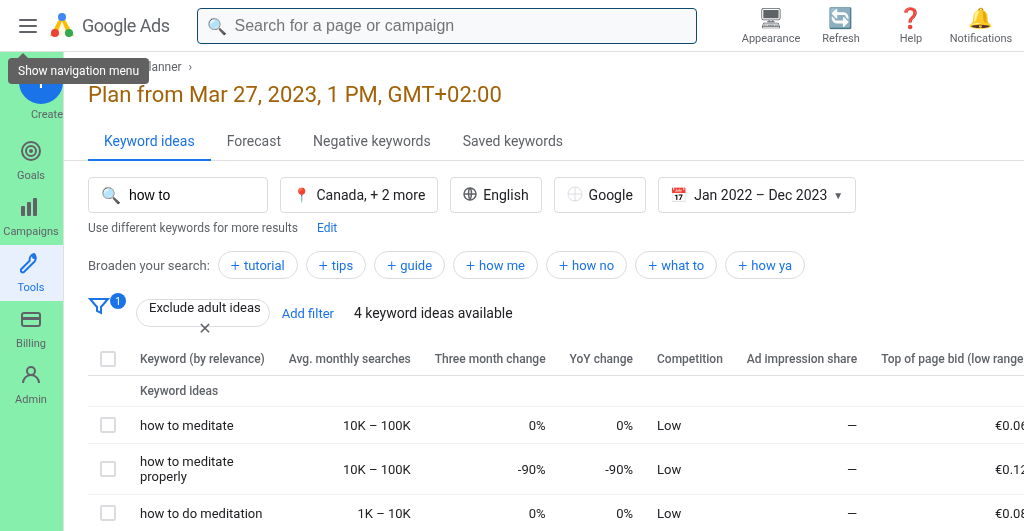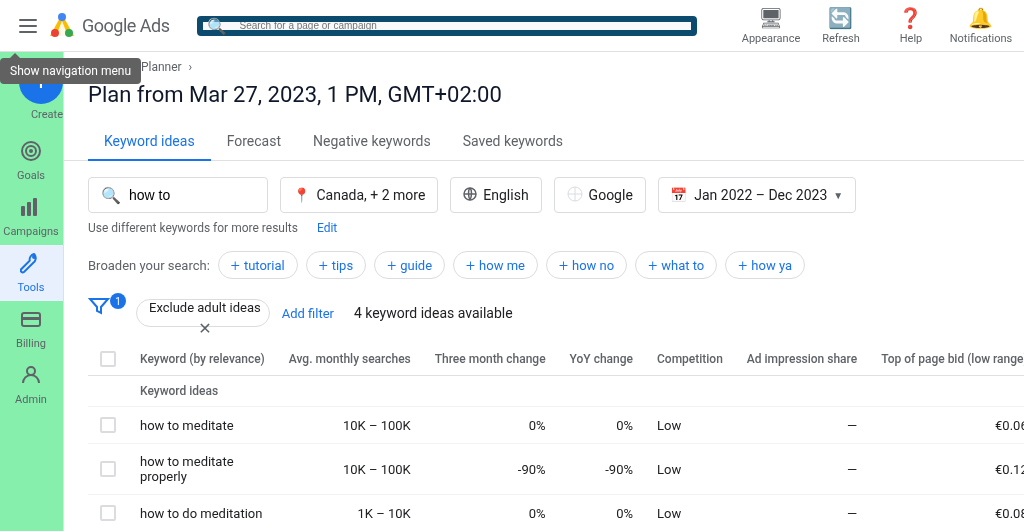--- a/index.html
+++ b/index.html
@@ -10,47 +10,47 @@
       display: flex; align-items: center; height: 52px;
       background: #fff; border-bottom: 1px solid #e0e0e0;
       padding: 0 8px; position: relative; z-index: 100;
     }
     .nav-hamburger { width: 40px; height: 40px; display: flex; align-items: center; justify-content: center; cursor: pointer; border-radius: 50%; }
     .hamburger-icon { display: flex; flex-direction: column; gap: 4px; }
     .hamburger-icon span { display: block; width: 18px; height: 2px; background: #5f6368; border-radius: 1px; }
     .nav-logo { display: flex; align-items: center; gap: 6px; margin-right: 12px; }
     .logo-text { font-size: 18px; font-weight: 400; color: #5f6368; letter-spacing: -0.5px; }
     .nav-search { flex: 1; max-width: 500px; margin: 0 16px; }
-    .nav-search input { width: 100%; height: 20px; border: 6px solid #0c4a6e; border-radius: 4px; padding: 0 12px 0 36px; font-size: 10px; outline: none; background: #f8f9fa; }
+    .nav-search input { width: 100%; height: 36px; border: 1px solid #0c4a6e; border-radius: 4px; padding: 0 12px 0 36px; font-size: 16px; outline: none; background: #f8f9fa; }
     .nav-search-wrap { position: relative; }
     .nav-search-wrap .search-icon { position: absolute; left: 10px; top: 50%; transform: translateY(-50%); color: #5f6368; font-size: 16px; }
     .nav-actions { display: flex; gap: 0; margin-left: auto; }
     .nav-action { display: flex; flex-direction: column; align-items: center; justify-content: center; width: 70px; height: 52px; cursor: pointer; font-size: 11px; color: #5f6368; gap: 2px; }
     .nav-action .icon { font-size: 20px; }
     .tooltip-box {
-      position: absolute; top: 58px; left: 0;
+      position: absolute; top: 58px; left: 8px;
       background: #616161; color: #fff; font-size: 12px;
       padding: 6px 10px; border-radius: 4px; white-space: nowrap; z-index: 200;
     }
     .tooltip-box::before { content: ''; position: absolute; top: -5px; left: 10px; width: 0; height: 0; border-left: 5px solid transparent; border-right: 5px solid transparent; border-bottom: 5px solid #616161; }
 
     
     .layout { display: flex; height: calc(100vh - 52px); }
     .sidebar { width: 64px; background: #86efac; border-right: 1px solid #e0e0e0; display: flex; flex-direction: column; align-items: flex-end; padding-top: 8px; gap: 0; flex-shrink: 0; }
     .sidebar-create { width: 44px; height: 44px; border-radius: 50%; background: #1a73e8; color: #fff; display: flex; align-items: center; justify-content: center; font-size: 22px; cursor: pointer; margin-bottom: 4px; }
     .sidebar-create-label { font-size: 11px; color: #5f6368; margin-bottom: 12px; }
     .sidebar-item { display: flex; flex-direction: column; align-items: center; justify-content: center; width: 64px; height: 56px; cursor: pointer; border-radius: 0; font-size: 11px; color: #5f6368; gap: 2px; }
     .sidebar-item.active { background: #e8f0fe; color: #1a73e8; }
     .sidebar-item .icon { font-size: 20px; }
 
     
     .main { flex: 1; overflow-y: auto; background: #fff; }
     .breadcrumb { padding: 8px 24px 0; font-size: 12px; color: #1a73e8; cursor: pointer; }
     .breadcrumb span { color: #5f6368; margin-left: 4px; }
-    .page-title { padding: 8px 24px 16px; font-size: 22px; font-weight: 400; color: #0f172a; }
+    .page-title { padding: 8px 24px 16px; font-size: 22px; font-weight: 400; color: #a16207; }
 
     
     .tabs { display: flex; border-bottom: 1px solid #e0e0e0; padding: 0 24px; }
     .tab { padding: 10px 16px; font-size: 14px; color: #5f6368; cursor: pointer; border-bottom: 2px solid transparent; margin-bottom: -1px; }
     .tab.active { color: #1a73e8; border-bottom-color: #1a73e8; }
 
     
     .filter-bar { display: flex; align-items: center; gap: 12px; padding: 16px 24px 8px; flex-wrap: wrap; }
     .search-box { display: flex; align-items: center; height: 36px; border: 1px solid #dadce0; border-radius: 4px; padding: 0 12px; gap: 8px; min-width: 180px; }
     .search-box input { border: none; outline: none; font-size: 14px; background: transparent; width: 100px; }

